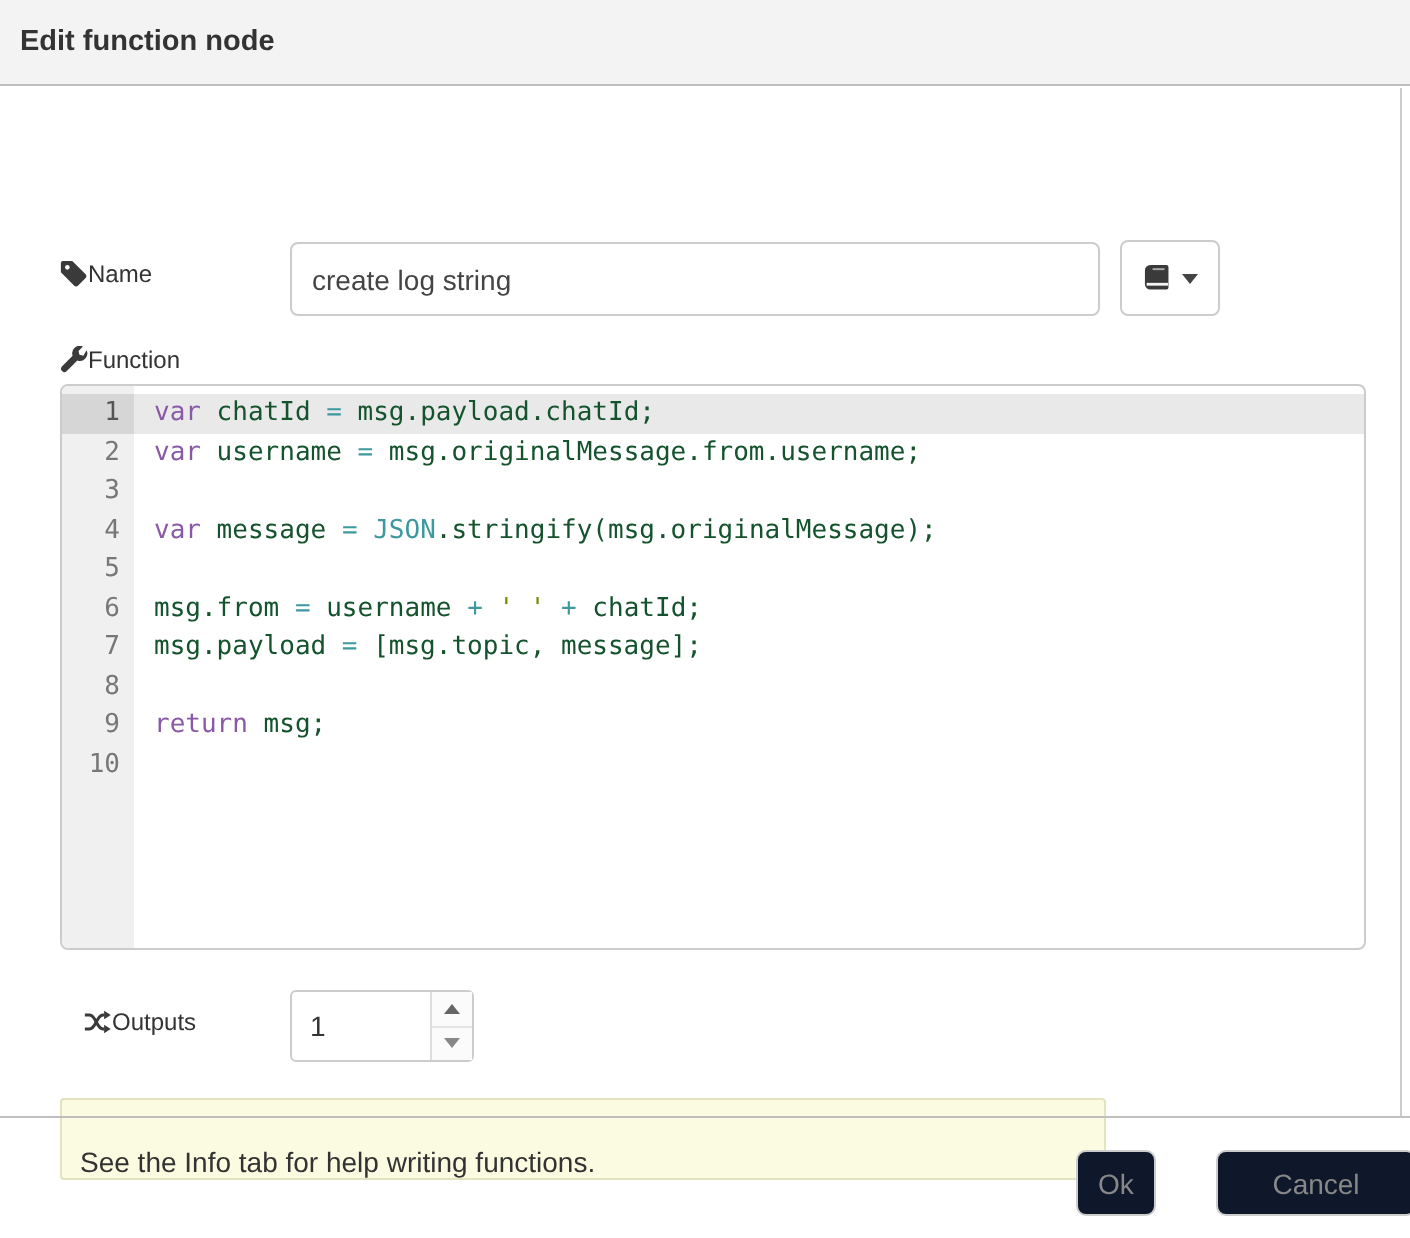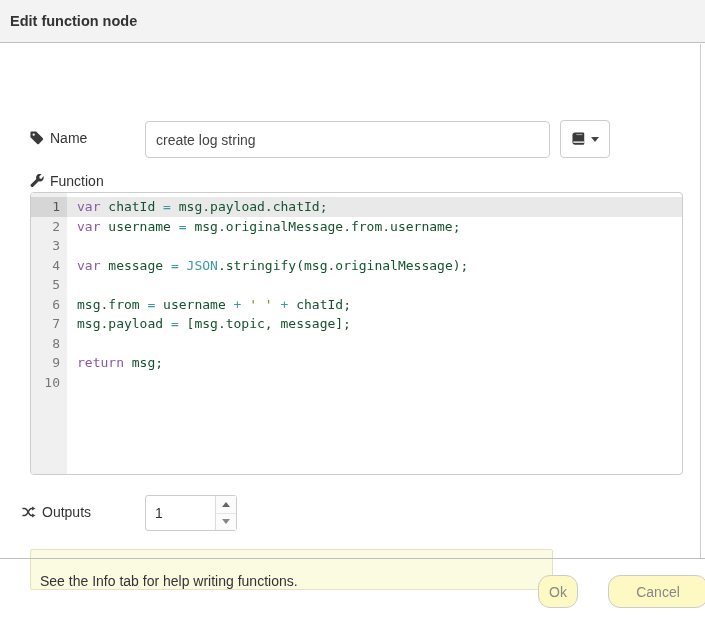--- a/index.html
+++ b/index.html
@@ -20,22 +20,22 @@
   }
   .dlg-title { font-size:14.5px; font-weight:bold; color:#333;text-align:center; }
 
   
   .dlg-body {
     position:absolute; left:0; top:44px; width:701px; height:514px;
     background:#fff; border-right:1px solid #ccc;
   }
 
   .row-label {
-    position:absolute; font-size:14px; color:#333;
-    display:flex; align-items:center; gap:6px;
+    position:absolute; font-size:12px; color:#333;
+    display:flex; align-items:center; 
   }
   .icon { display:inline-flex; align-items:center; justify-content:center; width:14px; height:14px; }
   .icon svg { display:block; }
 
   .name-input {
     position:absolute; left:145px; top:77px; width:405px; height:37px;
     border:1px solid #ccc; border-radius:4px; padding:0 10px;
     font-size:14px; color:#444; font-family:"Liberation Sans", sans-serif;
     outline:none; background:#fff;
   }
@@ -104,21 +104,21 @@
     position:absolute; left:30px; top:505px; width:523px; height:41px;
     background:#fbfbe2; border:1px solid #e3e3c0; border-radius:2px;
     display:flex; align-items:flex-end; padding-left:9px;
     font-size:14px; color:#333;
   }
 
   
   .footer-sep { position:absolute; left:0; top:558px; width:705px; height:1px; background:#bfbfbf; }
   .btn {
     position:absolute; top:575px; height:33px;
-    background:#fef9c3; border:1px solid #ccc; border-radius:12px;
+    background:#0f172a; border:1px solid #ccc; border-radius:5px;
     font-size:14px; color:#888; font-family:"Liberation Sans", sans-serif;
     cursor:pointer;
   }
   .btn-ok { left:538px; width:40px; }
   .btn-cancel { left:608px; width:100px; }
 </style>
 </head>
 <body>
 
 <div class="stage">
@@ -197,21 +197,21 @@
             <div class="gut">9</div>
             <div class="code"><span class="tk-kw">return</span><span class="tk-txt"> msg;</span></div>
           </div>
           <div class="code-row">
             <div class="gut">10</div>
             <div class="code"></div>
           </div>
         </div>
     </div>
 
-    <div class="row-label" style="left:22px; top:460px;">
+    <div class="row-label" style="left:42px; top:460px;">
       <span class="icon">
         <svg width="15" height="14" viewBox="0 0 16 14">
           <g fill="none" stroke="#3a3a3a" stroke-width="1.7">
             <path d="M0.5,11 h2.6 c3.9,0 3.9,-8 7.8,-8 h0.8"></path>
             <path d="M0.5,3 h2.6 c3.9,0 3.9,8 7.8,8 h0.8"></path>
           </g>
           <polygon points="11.5,0.6 15.3,3 11.5,5.4" fill="#3a3a3a"></polygon>
           <polygon points="11.5,8.6 15.3,11 11.5,13.4" fill="#3a3a3a"></polygon>
         </svg>
       </span>

